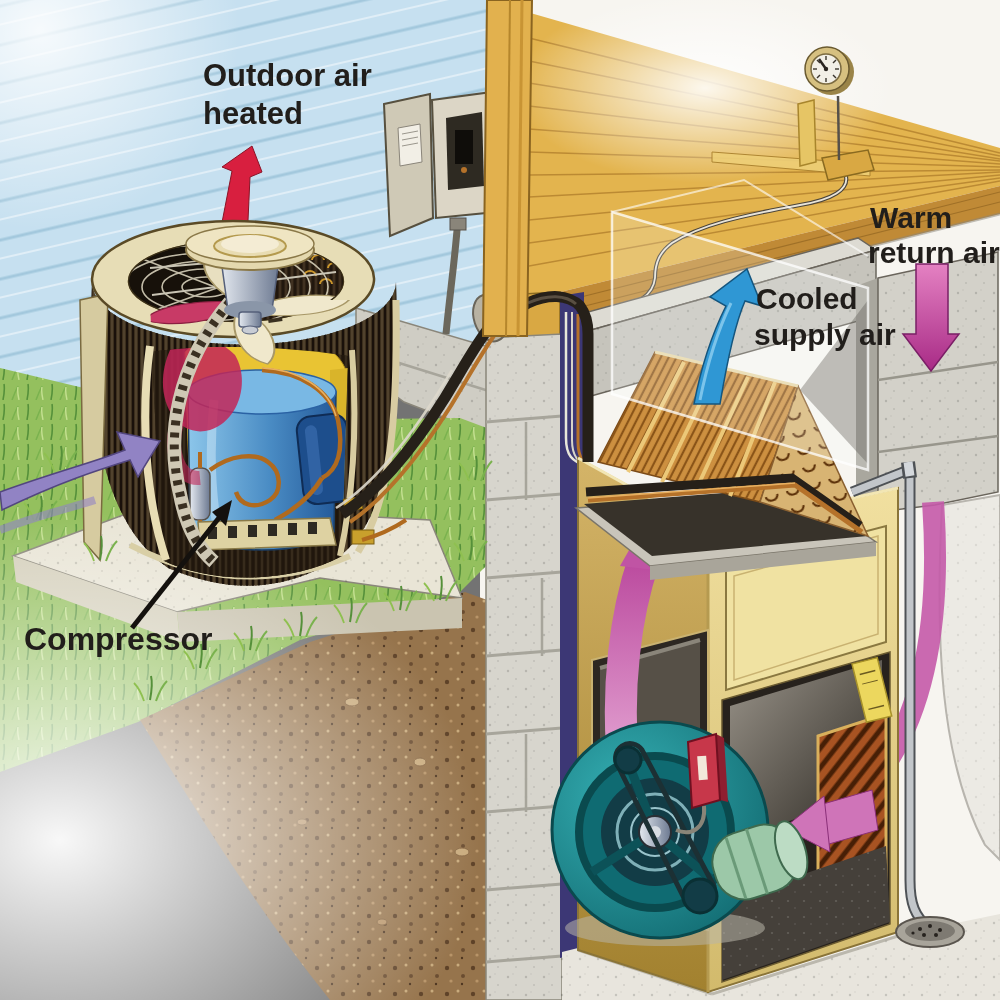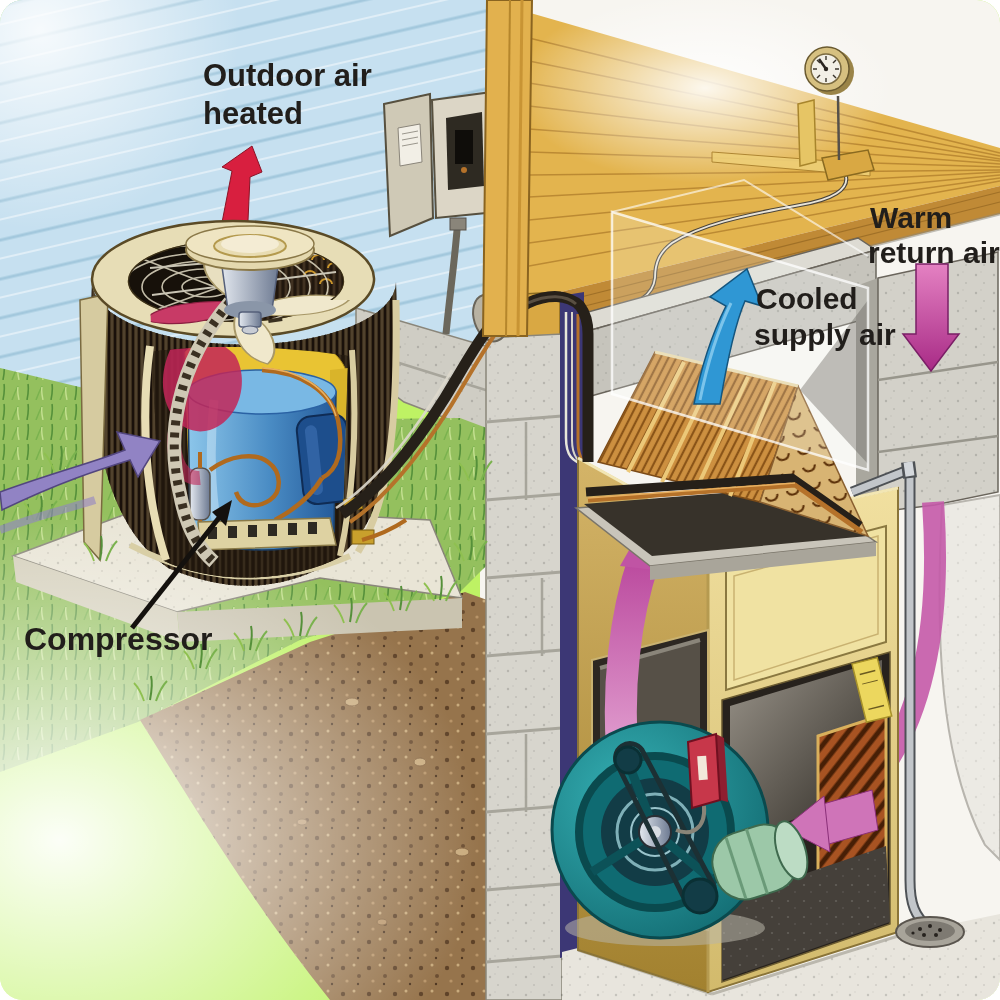--- a/index.html
+++ b/index.html
@@ -1,16 +1,16 @@
 <!DOCTYPE html>
 <html><head>
 <meta charset="utf-8">
 <style>
   html,body{margin:0;padding:0;background:#ffffff;}
-  .stage{width:1000px;height:1000px;position:relative;overflow:hidden;background:#bef264;border-radius:23px;}
+  .stage{width:1000px;height:1000px;position:relative;overflow:hidden;background:#737373;}
   svg{display:block;}
   .lbl{font-family:"Liberation Sans",sans-serif;font-weight:bold;fill:#211e1b;}
 </style>
 </head>
 <body>
 
 <div class="stage">
 <svg width="1000" height="1000" viewBox="0 0 1000 1000" xmlns="http://www.w3.org/2000/svg">
 <defs>
   <linearGradient id="gBlue" x1="0" y1="0" x2="1" y2="0">

